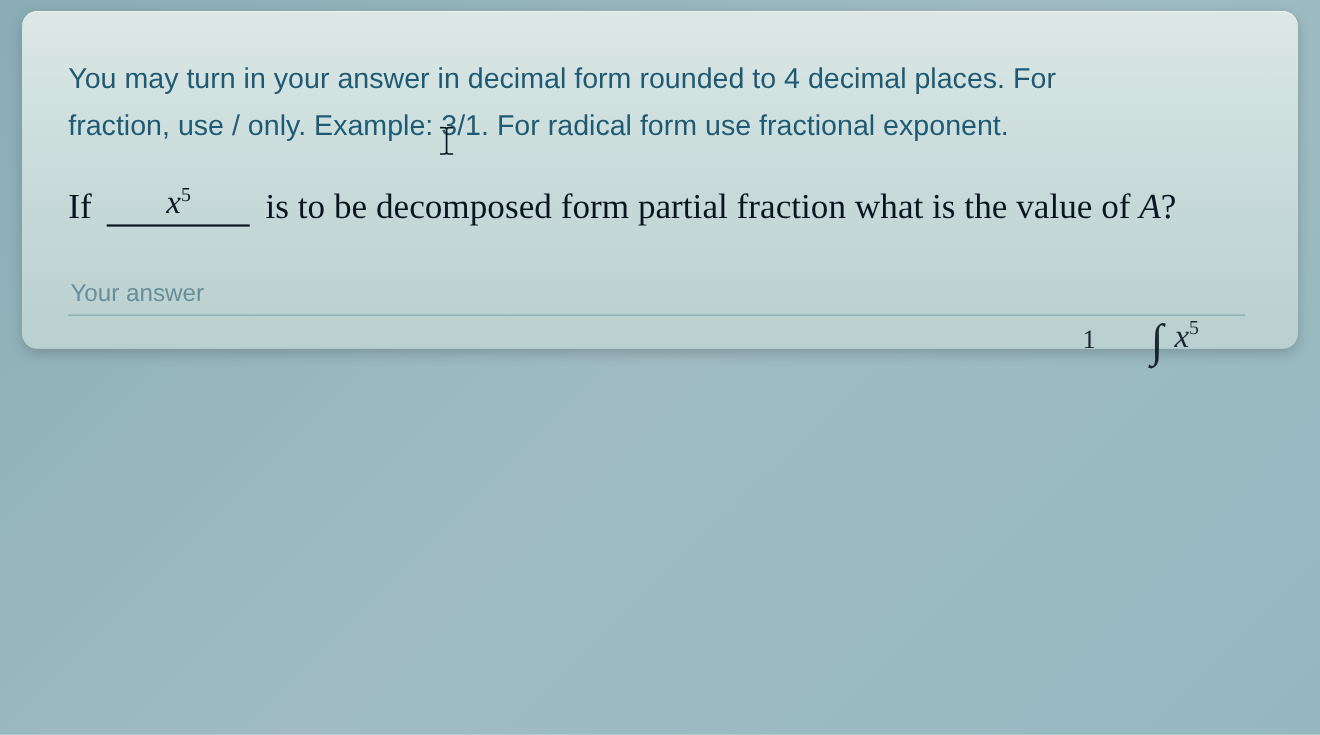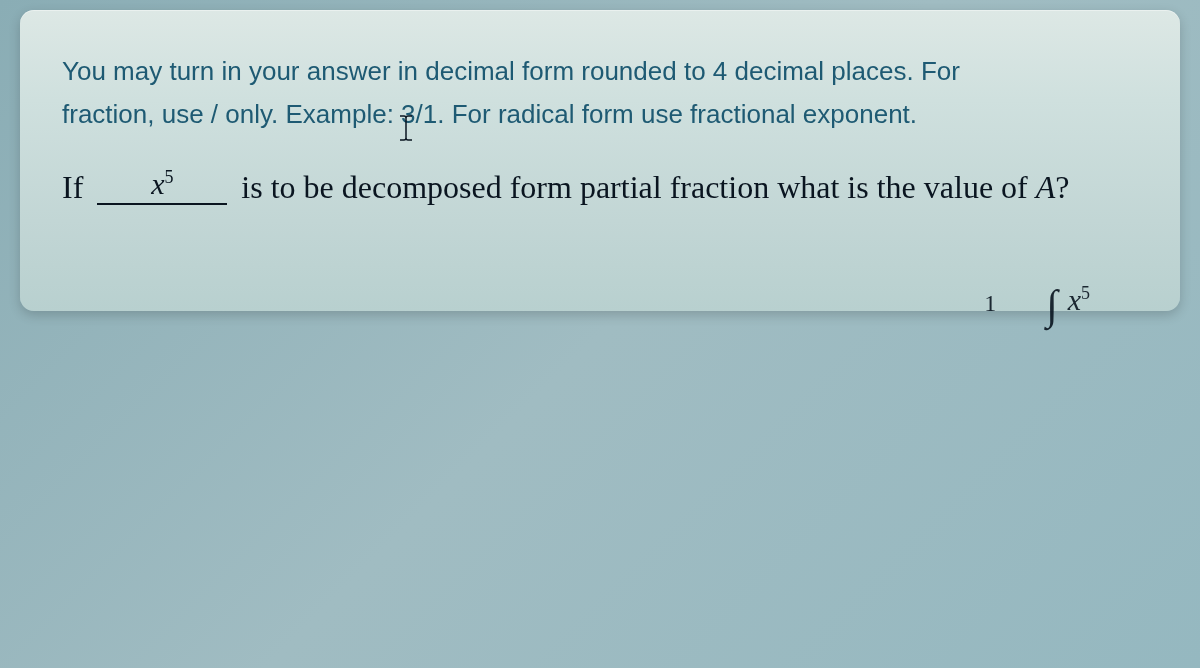--- a/index.html
+++ b/index.html
@@ -26,21 +26,21 @@
       font-size: 26px;
       line-height: 1.65;
       color: #1e5a73;
       margin-bottom: 32px;
       font-weight: 400;
     }
     .question-row {
       display: flex;
       align-items: center;
       gap: 14px;
-      margin-bottom: 74px;
+      margin-bottom: 40px;
     }
     .if-text {
       font-family: 'Times New Roman', serif;
       font-size: 32px;
       color: #0a1520;
     }
     .fraction {
       display: inline-flex;
       flex-direction: column;
       align-items: center;
@@ -131,20 +131,21 @@
       <span class="numerator">
         <span>x</span><span class="sup">5</span>
       </span>
       <span class="frac-bar"></span>
     </span>
     <span class="after-text">
       <span> is to be decomposed form partial fraction what is the value of </span><span class="italic-A">A</span><span>?</span>
     </span>
   </div>
 
+  <input type="text" class="answer-input" placeholder="Your answer" style="">
 
   <div class="bottom-hint">
     <span class="one">1</span>
     <span class="int-row">
       <span class="int">∫</span>
       <span class="xsup"><i>x</i><span class="sup">5</span></span>
     </span>
   </div>
 
 </div>

